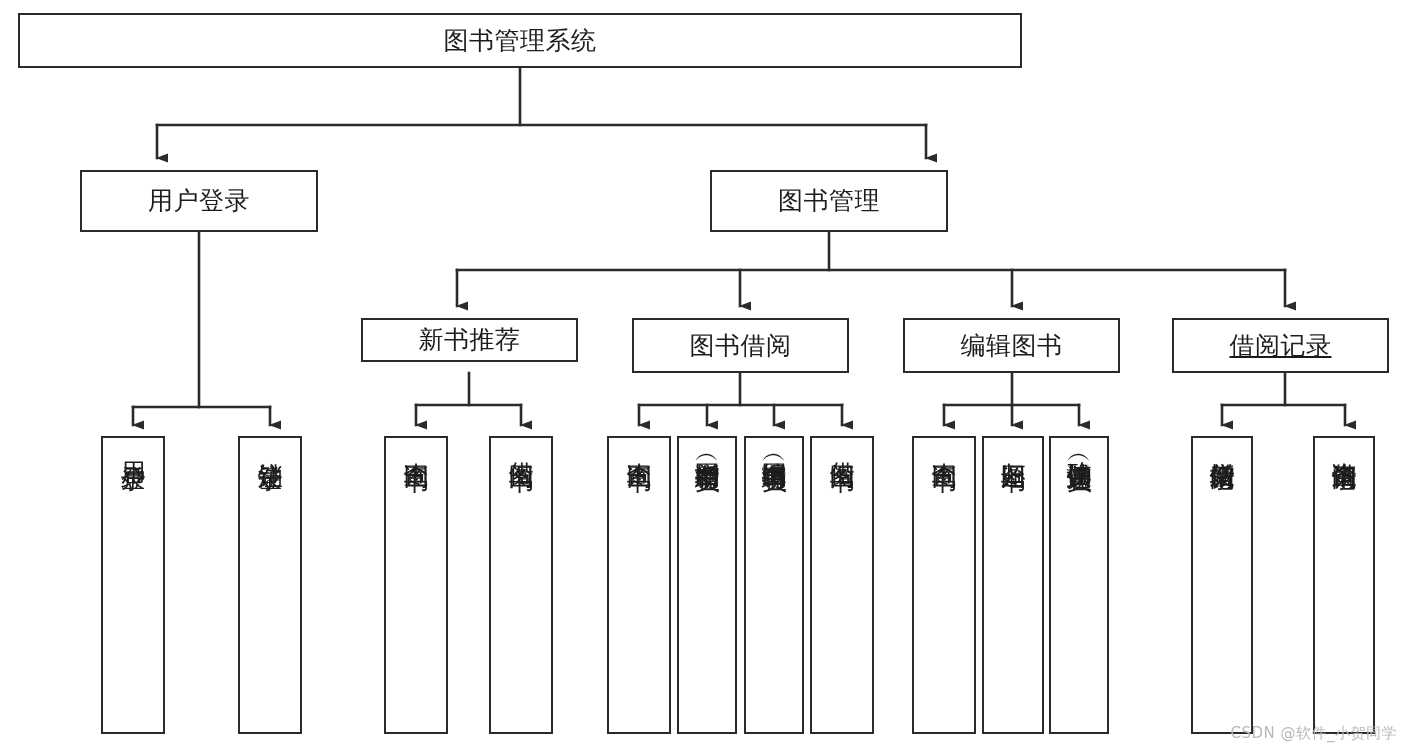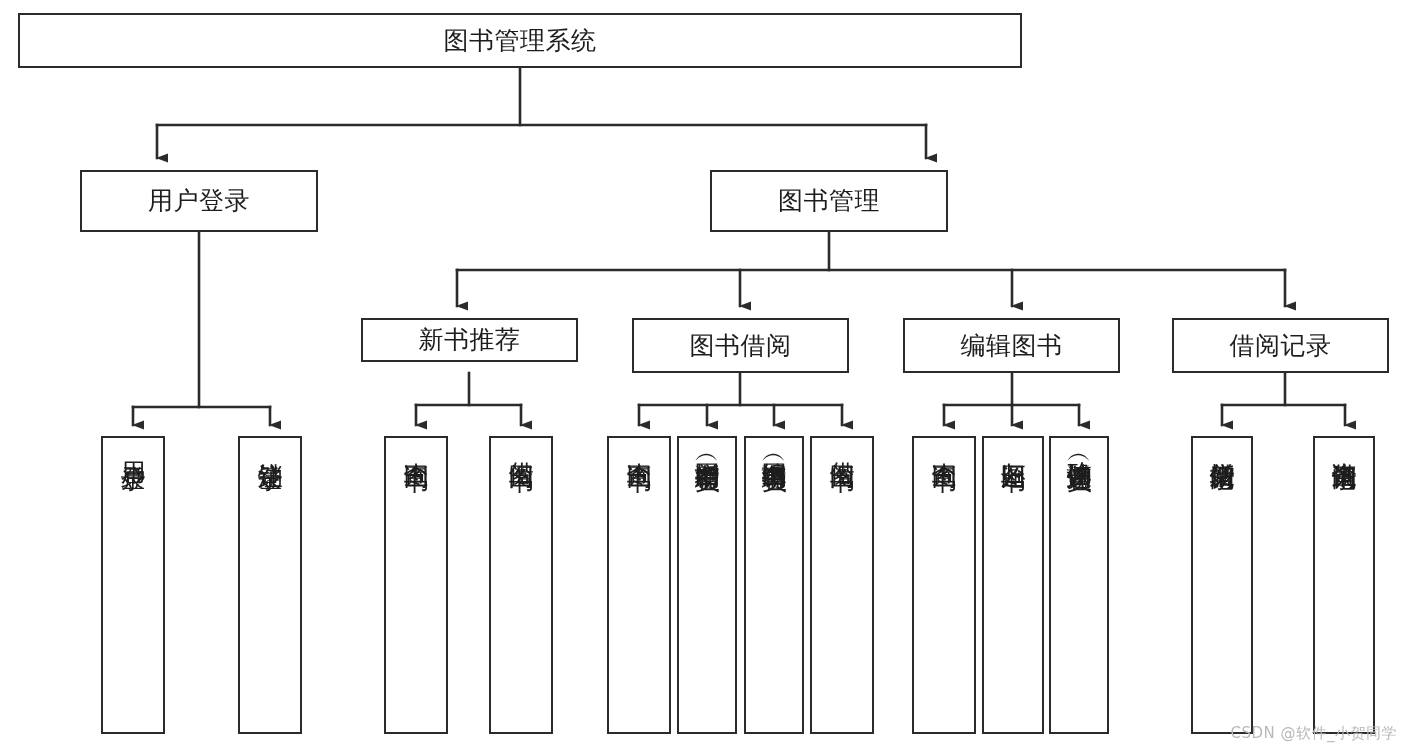--- a/index.html
+++ b/index.html
@@ -148,21 +148,21 @@
   </div>
 
   <div class="node horizontal" style="left:632px; top:318px; width:217px; height:55px;">
     <span class="node-label">图书借阅</span>
   </div>
 
   <div class="node horizontal" style="left:903px; top:318px; width:217px; height:55px;">
     <span class="node-label">编辑图书</span>
   </div>
 
-  <div class="node horizontal" style="left:1172px; top:318px; width:217px; height:55px;">
+  <div class="node horizontal" style="left:1172px; top:318px; width:217px; height:55px;text-decoration:underline;">
     <span class="node-label">借阅记录</span>
   </div>
 
   <div class="node vertical" style="left:101px; top:436px; width:64px; height:298px;">
     <span class="node-label">用户登录</span>
   </div>
 
   <div class="node vertical" style="left:238px; top:436px; width:64px; height:298px;">
     <span class="node-label">注销登录</span>
   </div>

